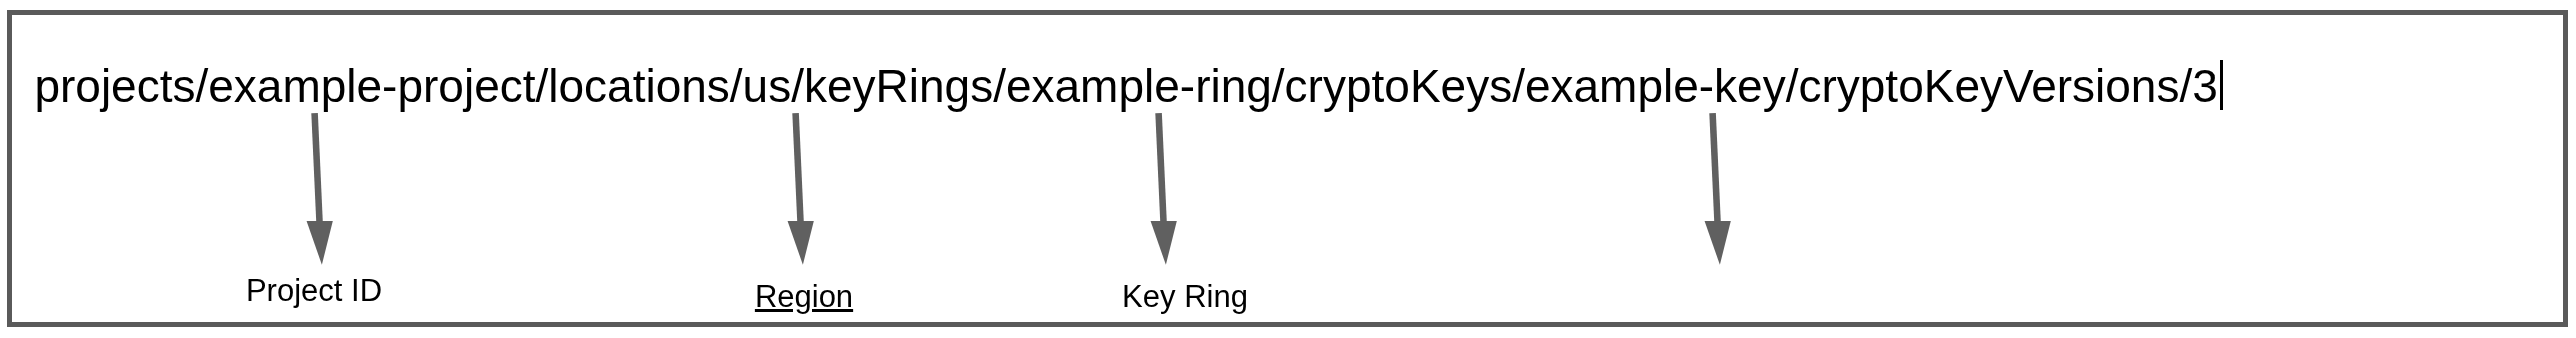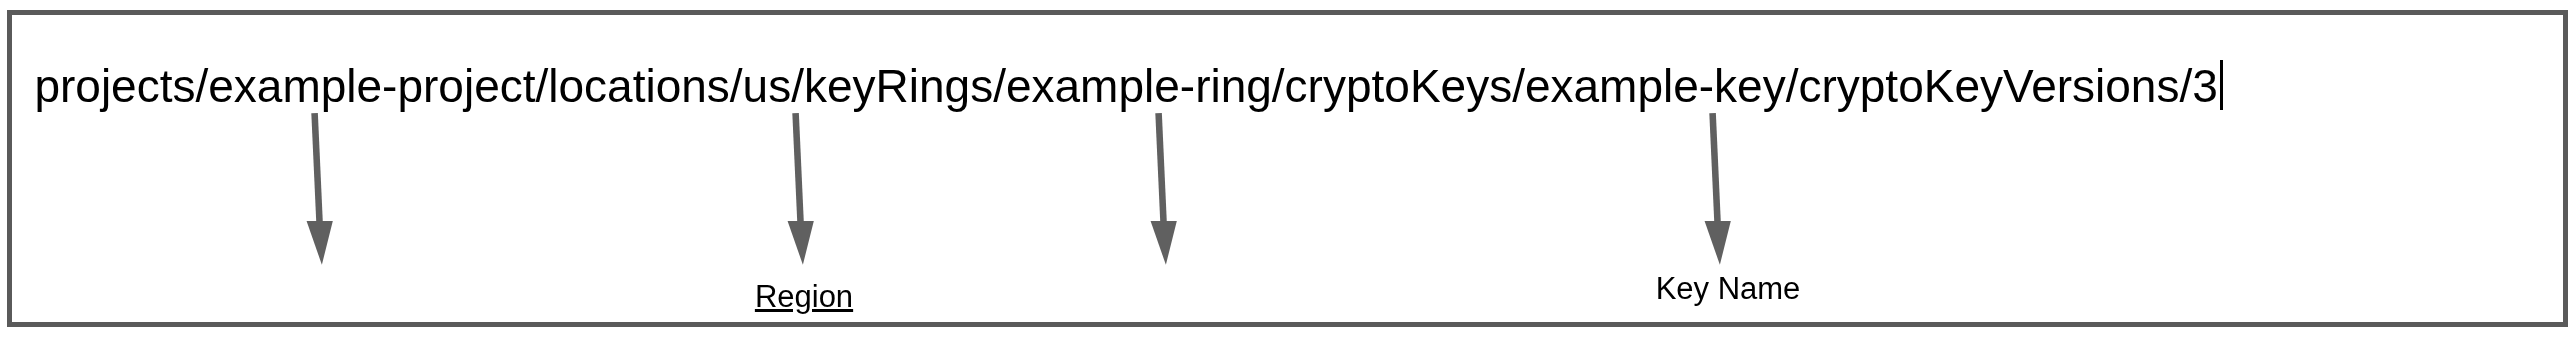--- a/index.html
+++ b/index.html
@@ -78,32 +78,33 @@
   <div class="field">
     <div class="path-line">
       <span>projects/example-project/locations/us/keyRings/example-ring/cryptoKeys/example-key/cryptoKeyVersions/3</span><span class="caret"></span>
     </div>
   </div>
 
   <svg class="arrow arrow-1" viewBox="0 0 48 212">
     <line x1="20" y1="2" x2="27" y2="156" stroke="#606060" stroke-width="9"></line>
     <polygon points="9,150 45,150 30,210" fill="#606060"></polygon>
   </svg>
+  <div class="annot-label label-1">Project ID</div>
 
   <svg class="arrow arrow-2" viewBox="0 0 48 212">
     <line x1="20" y1="2" x2="27" y2="156" stroke="#606060" stroke-width="9"></line>
     <polygon points="9,150 45,150 30,210" fill="#606060"></polygon>
   </svg>
   <div class="annot-label label-2">Region</div>
 
   <svg class="arrow arrow-3" viewBox="0 0 48 212">
     <line x1="20" y1="2" x2="27" y2="156" stroke="#606060" stroke-width="9"></line>
     <polygon points="9,150 45,150 30,210" fill="#606060"></polygon>
   </svg>
+  <div class="annot-label label-3">Key Ring</div>
 
   <svg class="arrow arrow-4" viewBox="0 0 48 212">
     <line x1="20" y1="2" x2="27" y2="156" stroke="#606060" stroke-width="9"></line>
     <polygon points="9,150 45,150 30,210" fill="#606060"></polygon>
   </svg>
-  <div class="annot-label label-4">Key Name</div>
 
 </div>
 
 
 </body></html>

